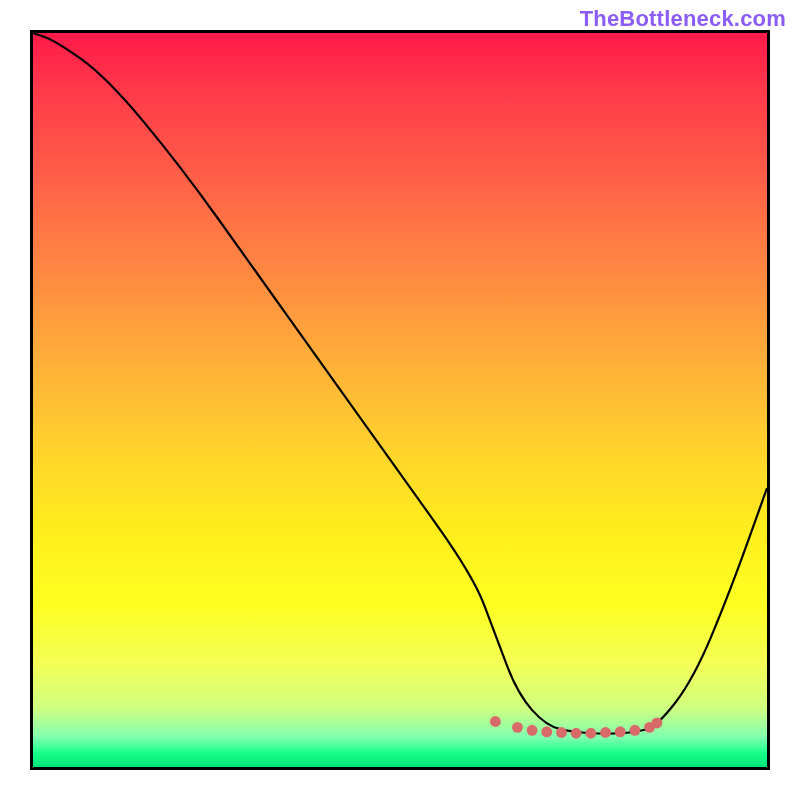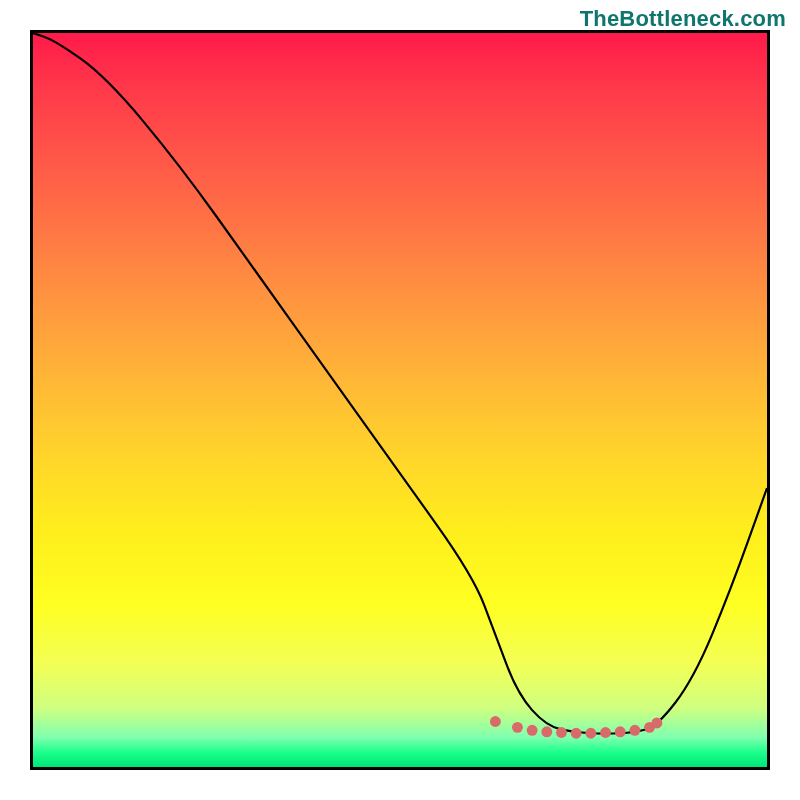--- a/index.html
+++ b/index.html
@@ -9,21 +9,21 @@
     background: #ffffff;
     position: relative;
     font-family: Arial, sans-serif;
   }
   .watermark {
     position: absolute;
     top: 6px;
     right: 14px;
     font-size: 22px;
     font-weight: bold;
-    color: #0f766e;
+    color: #8b5cf6;
     letter-spacing: 0.2px;
   }
   .chart-area {
     position: absolute;
     left: 30px;
     top: 30px;
     width: 740px;
     height: 740px;
     border: 3px solid #000000;
   }

